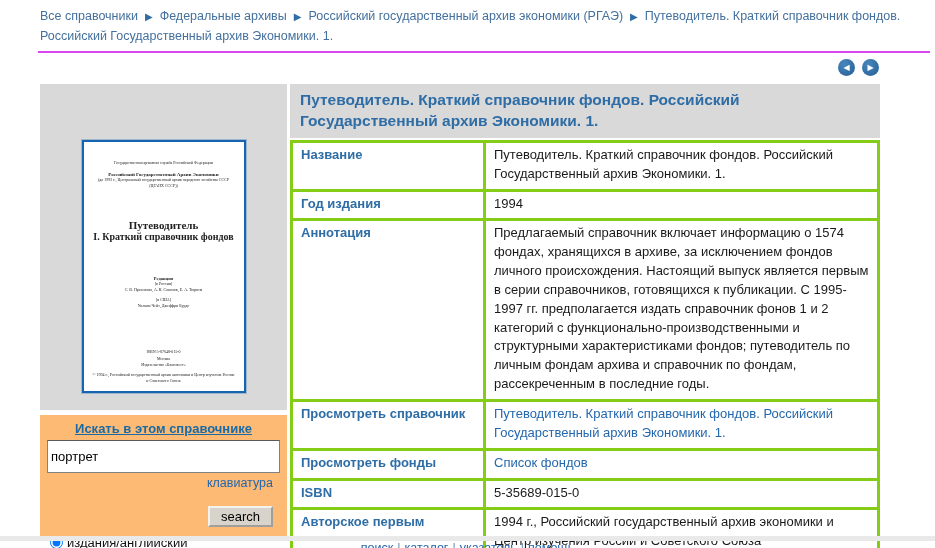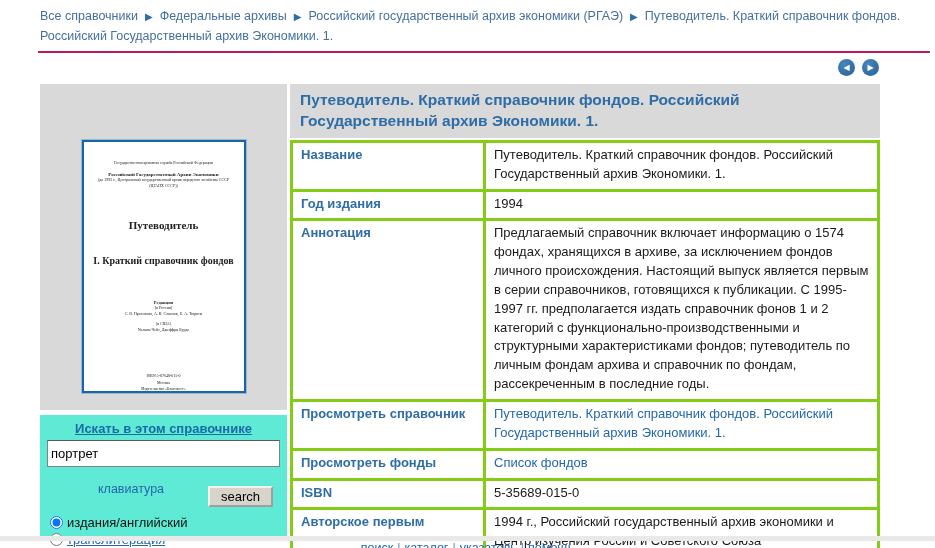--- a/index.html
+++ b/index.html
@@ -2,21 +2,21 @@
 <html><head>
 <meta charset="utf-8">
 <style>
   * { margin:0; padding:0; box-sizing:border-box; }
   html,body { width:935px; height:548px; background:#fff; overflow:hidden;
     font-family:"Liberation Sans","DejaVu Sans",sans-serif; }
   body { position:relative; }
 
   
   .crumbs { position:absolute; left:38px; top:6px; width:892px;
-    border-bottom:2px solid #be185d; padding:0 2px 5px 2px;
+    border-bottom:2px solid #d946ef; padding:0 2px 5px 2px;
     font-size:12.5px; line-height:1.6; color:#44709d; }
   .crumbs a { color:#44709d; text-decoration:none; cursor:pointer; }
   .crumb-sep { color:#2f6ea5; font-size:10px; padding:0 7px; }
 
   
   .nav-arrows { position:absolute; top:59px; right:56px; display:flex; gap:7px; }
   .circle-btn { width:17px; height:17px; border-radius:50%;
     background:radial-gradient(circle at 35% 30%, #4887bd, #245e93);
     color:#fff; font-size:8px; line-height:17px; text-align:center; cursor:pointer; }
 
@@ -27,35 +27,35 @@
 
   
   .cover-block { background:#d9d9d9; height:326px; padding-top:56px; }
   .cover { width:164px; height:253px; margin:0 auto; background:#fff;
     border:2px solid #1565b0; outline:1px solid #9fb6cc;
     text-align:center; padding:18px 8px 0; overflow:hidden;
     font-family:"Liberation Serif","DejaVu Serif",serif; color:#222; }
   .cv-xs { font-size:4px; line-height:1.5; }
   .cv-b  { font-size:5px; font-weight:bold; margin-top:6px; }
   .cv-t1 { font-size:11px; font-weight:bold; margin-top:30px; }
-  .cv-t2 { font-size:10px; font-weight:bold; margin-top:24px; }
+  .cv-t2 { font-size:10px; font-weight:bold; margin-top:0; }
   .cv-ed { font-size:4.5px; font-weight:bold; margin-top:34px; }
   .cv-foot { font-size:4px; margin-top:40px; line-height:1.7; }
 
   .gap5 { height:5px; background:#fff; }
 
   
-  .search-panel { background:#5eead4; height:121px; padding:6px 6px 0; }
+  .search-panel { background:#fdba74; height:121px; padding:6px 6px 0; }
   .sp-head { text-align:center; color:#1a6aa5; font-weight:bold; font-size:13px;
     text-decoration:underline; margin-bottom:4px; cursor:pointer; }
-  .sp-input { display:block; width:233px; margin:0 auto; height:27px;
+  .sp-input { display:block; width:233px; margin:0 auto; height:33px;
     border:1px solid #828282; border-top-color:#5a5a5a; background:#fff;
     font-size:13px; padding:1px 3px; font-family:inherit; }
-  .sp-row2 { display:flex; justify-content:space-between; align-items:center;
-    padding:3px 8px 0 52px; }
+  .sp-row2 { display:flex; justify-content:space-between; align-items:flex-end;
+    padding:3px 8px 0 52px;flex-direction:column; }
   .sp-kbd { color:#2467ad; font-size:12.5px; text-decoration:none; cursor:pointer; }
   .sp-btn { margin-top:16px; font-size:13px; font-family:inherit; padding:1px 11px;
     background:#d8d4cc; border:2px outset #f4f2ee; cursor:pointer; }
   .sp-radios { padding:8px 0 0 4px; font-size:13px; color:#111; }
   .sp-radios label { display:block; margin-bottom:2px; cursor:pointer; }
   .sp-radios input { vertical-align:-2px; margin-right:4px; }
   .lnk-u { color:#2467ad; text-decoration:underline;margin-top:28px; }
 
   
   .title-bar { background:#d9d9d9; min-height:46px; padding:6px 10px;

